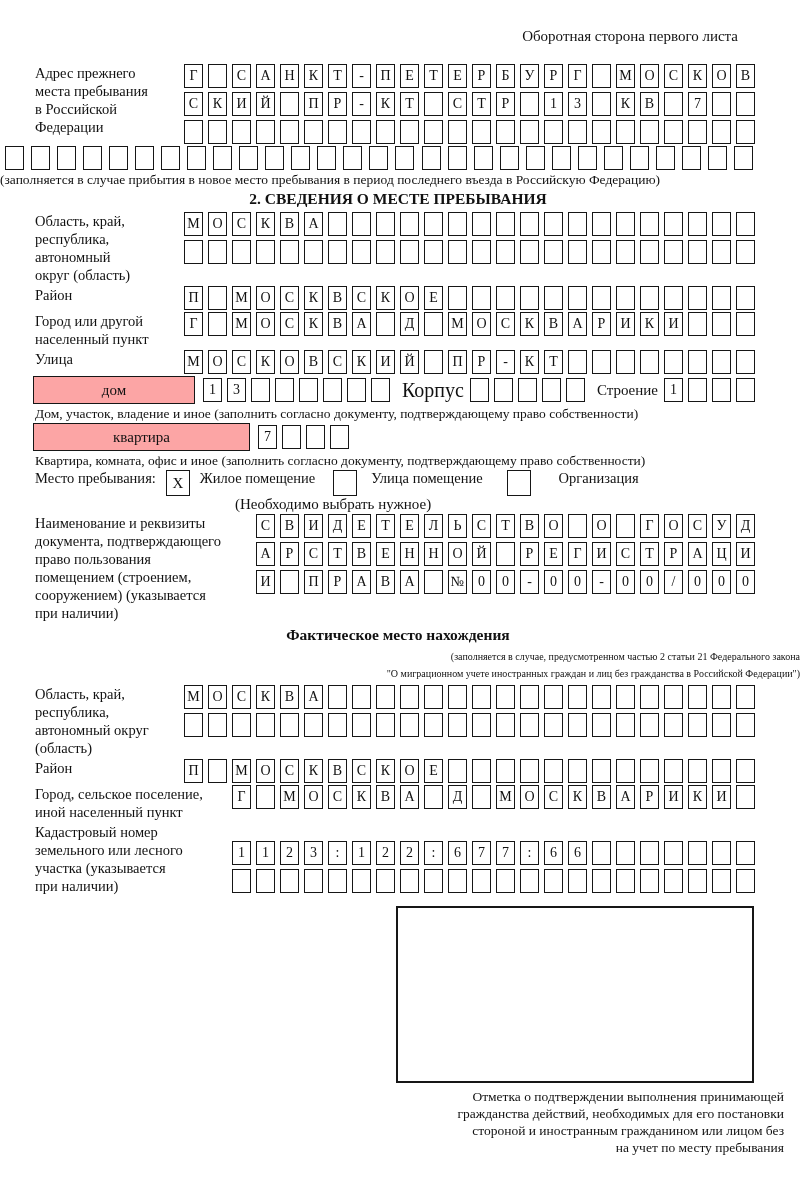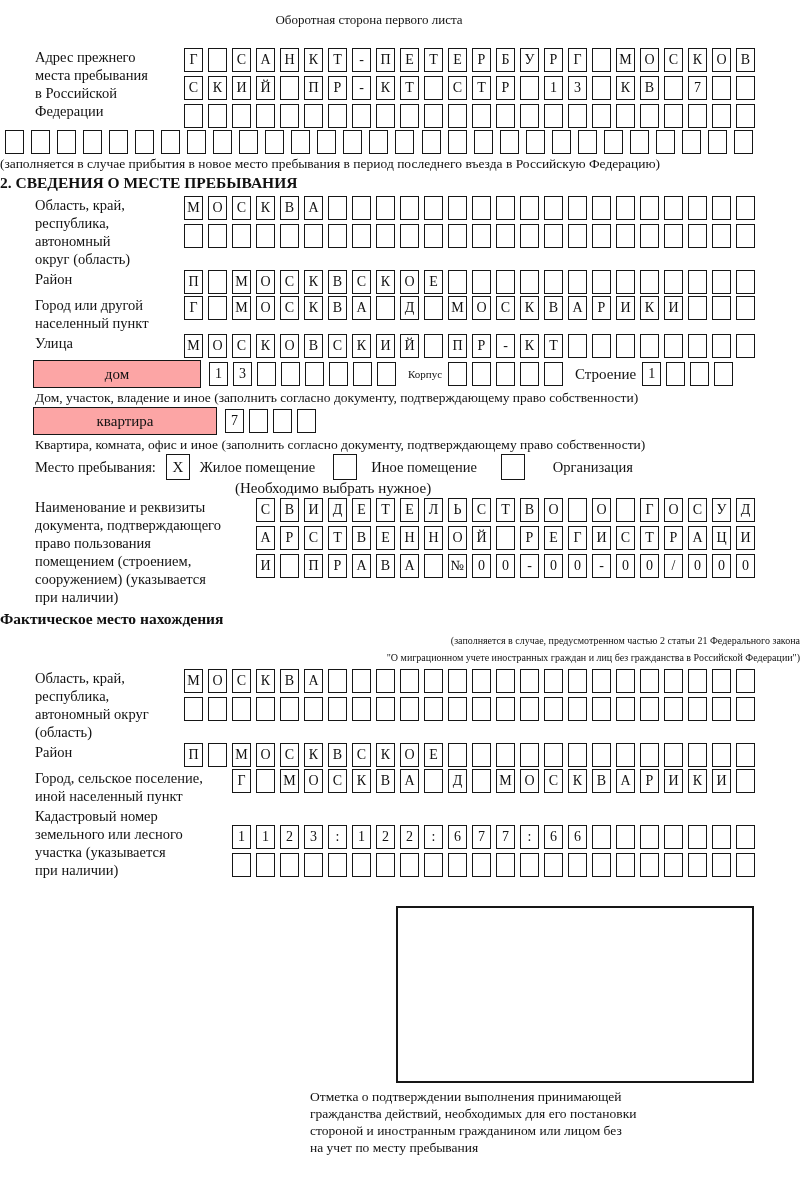--- a/index.html
+++ b/index.html
@@ -1,56 +1,56 @@
 <!DOCTYPE html>
 <html><head>
 <meta charset="utf-8">
 <style>
   html,body { margin:0; padding:0; background:#ffffff; }
   .page {
     width:800px; height:1180px; position:relative; background:#ffffff;
     font-family:"Liberation Serif","DejaVu Serif",serif; color:#111;
     overflow:hidden; box-sizing:border-box;
   }
-  .hdr { padding-top:12px; padding-right:62px; text-align:center; font-size:13px; height:18px; }
+  .hdr { padding-top:28px; padding-right:62px; text-align:right; font-size:15px; height:18px; }
   .frow { display:flex; align-items:flex-start; margin-left:35px; margin-right:45px; margin-bottom:2px; }
   .lbl { font-size:14.5px; line-height:18px; }
   .lbl div { white-space:nowrap; }
   .cellcol { margin-left:auto; display:flex; flex-direction:column; gap:4px; }
   .cells { display:flex; gap:5px; }
   .cells.right { margin-left:auto; }
   .cell {
     width:19px; height:24px; box-sizing:border-box; border:1.6px solid #161616;
     display:flex; align-items:center; justify-content:center;
     font-size:14px; line-height:1; background:#fff; flex:0 0 auto;
   }
   .spread { margin-left:5px; margin-right:5px; width:748px; justify-content:space-between; gap:0; margin-bottom:2px; }
   .caption { font-size:13.5px; height:16px; line-height:16px; margin-bottom:1px; }
   .center { text-align:left; }
-  .sec-title { font-weight:bold; font-size:15.5px; text-align:left; margin:2px 4px 4px 0; }
+  .sec-title { font-weight:bold; font-size:15.5px; text-align:center; margin:2px 4px 4px 0; }
   .bigbox {
     box-sizing:border-box; border:1.6px solid #161616; height:28px;
     display:flex; align-items:center; justify-content:center; font-size:15px; background:#fca5a5;
   }
   .inline-row { display:flex; align-items:center; margin-left:33px; margin-right:45px; height:28px; margin-bottom:2px; }
   .inline-row .cells { align-items:center; }
   .chk {
     width:24px; height:26px; box-sizing:border-box; border:1.6px solid #161616;
     display:flex; align-items:center; justify-content:center; font-size:15px; background:#fff;
   }
-  .mesto-row { display:flex; align-items:center; margin-left:35px; height:26px; font-size:14.5px; }
+  .mesto-row { display:flex; align-items:flex-start; margin-left:35px; height:26px; font-size:14.5px; }
   .note-small { font-size:15px; margin-left:235px; height:16px; line-height:16px; margin-bottom:2px; }
   .fact-note { font-size:10px; text-align:right; line-height:17px; }
   .stamp-box {
     position:absolute; left:396px; top:906px; width:358px; height:177px;
     box-sizing:border-box; border:2px solid #161616; background:#fff;
   }
   .stamp-caption {
-    position:absolute; left:310px; top:1088px; width:460px;
-    font-size:13.5px; line-height:17px; text-align:left;
+    position:absolute; left:324px; top:1088px; width:460px;
+    font-size:13.5px; line-height:17px; text-align:right;
   }
 </style>
 </head>
 <body>
 
 <div class="page">
 
   <div class="hdr">Оборотная сторона первого листа</div>
 
   <div class="frow" style="margin-top:18px">
@@ -337,55 +337,55 @@
     <div class="cells" style="margin-left:8px">
         <span class="cell">1</span>
         <span class="cell">3</span>
         <span class="cell"></span>
         <span class="cell"></span>
         <span class="cell"></span>
         <span class="cell"></span>
         <span class="cell"></span>
         <span class="cell"></span>
       </div>
-    <div class="lbl" style="margin-left:12px;font-size:11px">Корпус</div>
+    <div class="lbl" style="margin-left:12px;font-size:20px">Корпус</div>
     <div class="cells" style="margin-left:6px">
         <span class="cell"></span>
         <span class="cell"></span>
         <span class="cell"></span>
         <span class="cell"></span>
         <span class="cell"></span>
       </div>
     <div class="lbl" style="margin-left:12px;font-size:15px">Строение</div>
     <div class="cells" style="margin-left:6px">
         <span class="cell">1</span>
         <span class="cell"></span>
         <span class="cell"></span>
         <span class="cell"></span>
       </div>
   </div>
   <div class="caption" style="margin-left:35px">Дом, участок, владение и иное (заполнить согласно документу, подтверждающему право собственности)</div>
 
   <div class="inline-row">
-    <div class="bigbox" style="width:184px">квартира</div>
+    <div class="bigbox" style="width:217px">квартира</div>
     <div class="cells" style="margin-left:8px">
         <span class="cell">7</span>
         <span class="cell"></span>
         <span class="cell"></span>
         <span class="cell"></span>
       </div>
   </div>
   <div class="caption" style="margin-left:35px">Квартира, комната, офис и иное (заполнить согласно документу, подтверждающему право собственности)</div>
 
   <div class="mesto-row">
     <span>Место пребывания:</span>
     <span class="chk" style="margin-left:10px">X</span>
     <span style="margin-left:10px">Жилое помещение</span>
     <span class="chk" style="margin-left:18px"></span>
-    <span style="margin-left:14px">Иное помещение</span>
+    <span style="margin-left:14px">Улица помещение</span>
     <span class="chk" style="margin-left:24px"></span>
     <span style="margin-left:28px">Организация</span>
   </div>
   <div class="note-small">(Необходимо выбрать нужное)</div>
 
   <div class="frow">
     <div class="lbl">
       <div>Наименование и реквизиты</div>
       <div>документа, подтверждающего</div>
       <div>право пользования</div>

